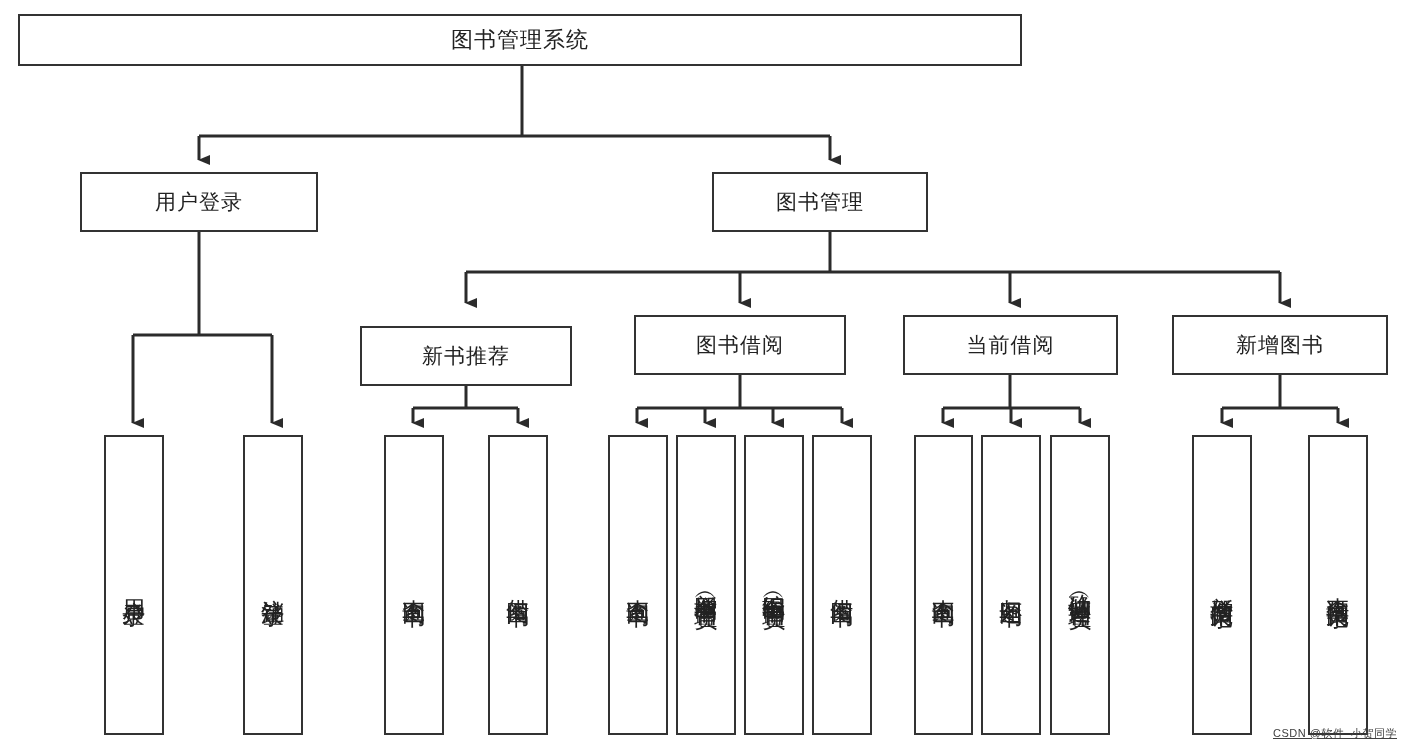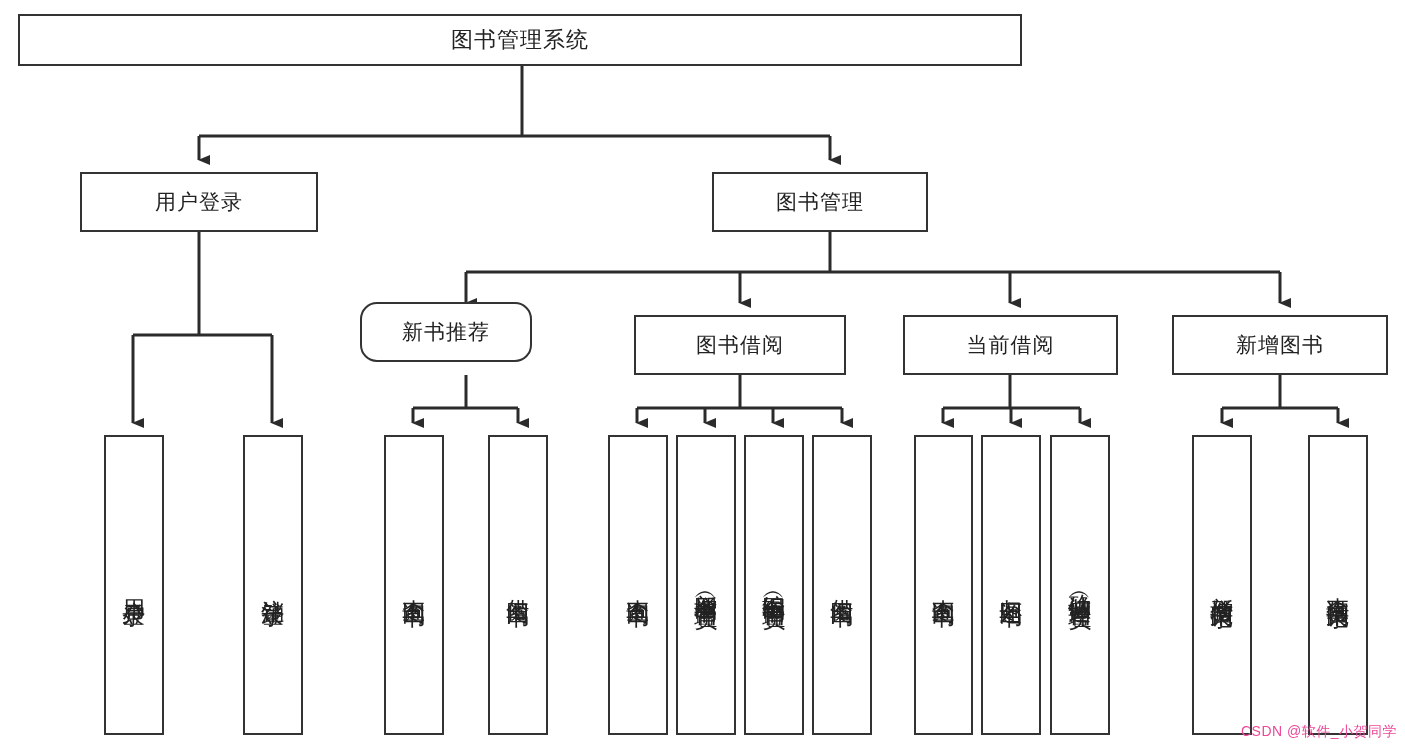--- a/index.html
+++ b/index.html
@@ -57,25 +57,26 @@
     display: block;
     max-height: 100%;
   }
   .node.root {
     font-size: 22px;
   }
   #watermark {
     position: absolute;
     right: 8px;
     bottom: 6px;
-    font-size: 14px;
-    color: #ec4899;
+    font-size: 11px;
+    color: #404040;
     letter-spacing: 0.5px;
     white-space: nowrap;
     user-select: none;
+    text-decoration: underline;
   }
 </style>
 </head>
 <body>
 
 <div id="diagram-root">
 
   <svg class="connectors" viewBox="0 0 1405 747" xmlns="http://www.w3.org/2000/svg">
     <defs>
       <marker id="arrowhead" markerWidth="10" markerHeight="12" refX="5" refY="11" orient="auto" markerUnits="userSpaceOnUse">
@@ -124,21 +125,21 @@
       <line x1="1222" y1="408" x2="1222" y2="423" marker-end="url(#arrowhead)"></line>
       <line x1="1338" y1="408" x2="1338" y2="423" marker-end="url(#arrowhead)"></line>
     </g>
   </svg>
 
   <div class="node horiz root" style="left:18px; top:14px; width:1004px; height:52px;">图书管理系统</div>
 
   <div class="node horiz" style="left:80px; top:172px; width:238px; height:60px;">用户登录</div>
   <div class="node horiz" style="left:712px; top:172px; width:216px; height:60px;">图书管理</div>
 
-  <div class="node horiz" style="left:360px; top:302px; width:172px; height:60px;border-radius:17px;">新书推荐</div>
+  <div class="node horiz" style="left:360px; top:326px; width:212px; height:60px;">新书推荐</div>
   <div class="node horiz" style="left:634px; top:315px; width:212px; height:60px;">图书借阅</div>
   <div class="node horiz" style="left:903px; top:315px; width:215px; height:60px;">当前借阅</div>
   <div class="node horiz" style="left:1172px; top:315px; width:216px; height:60px;">新增图书</div>
 
   <div class="node vert" style="left:104px; top:435px; width:60px; height:300px;">
     <span class="vlabel">用户登录</span>
   </div>
   <div class="node vert" style="left:243px; top:435px; width:60px; height:300px;">
     <span class="vlabel">注销登录</span>
   </div>

